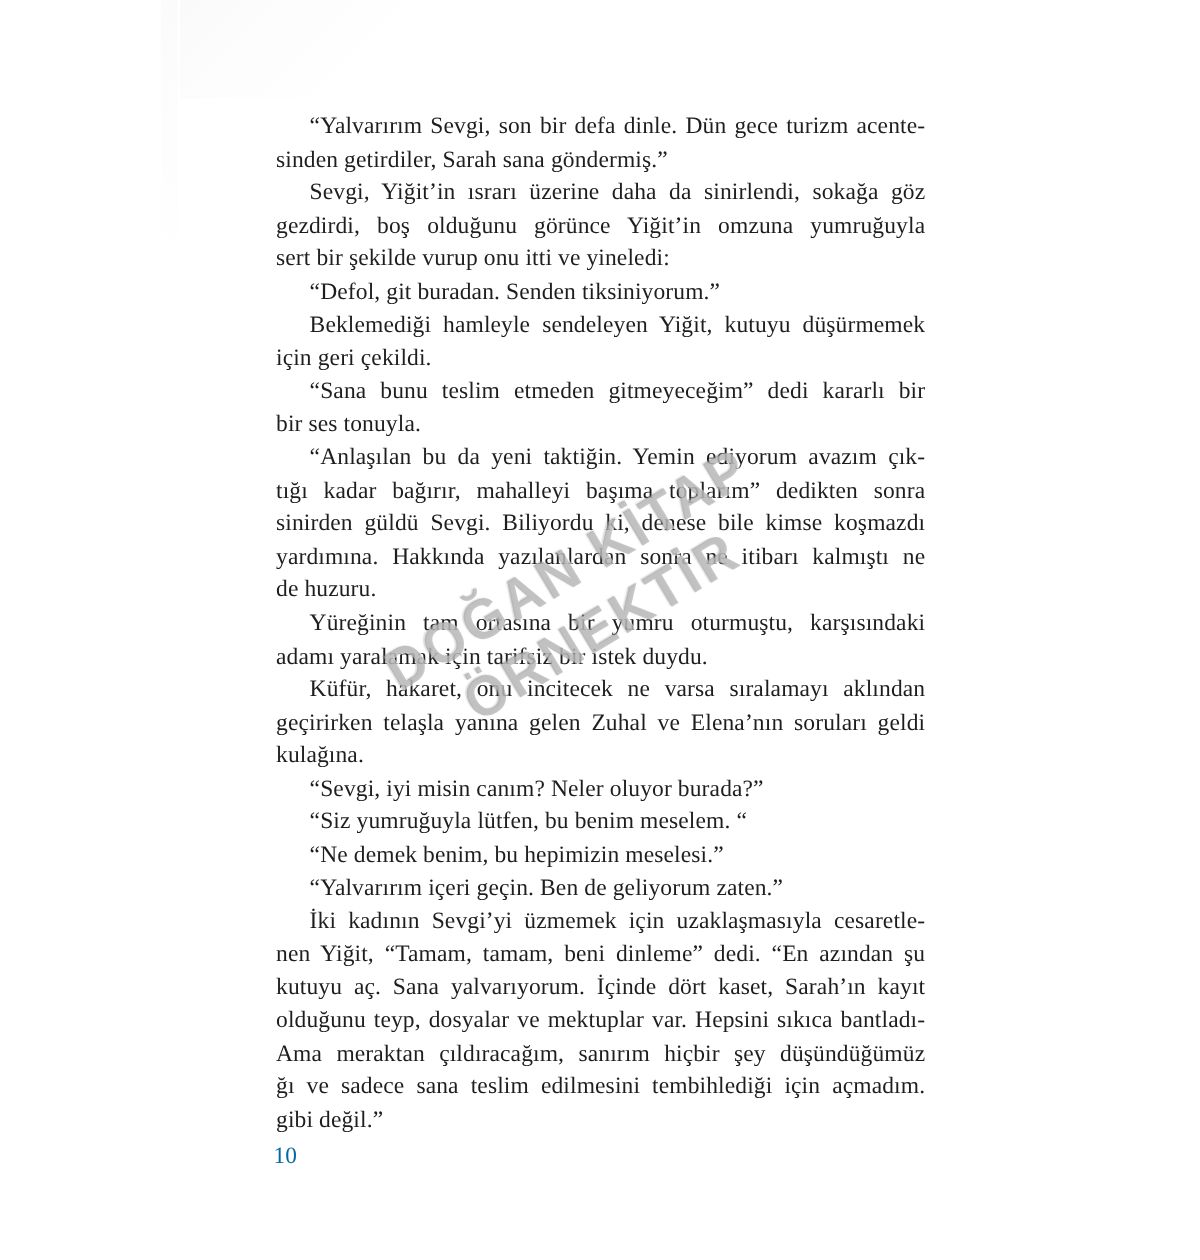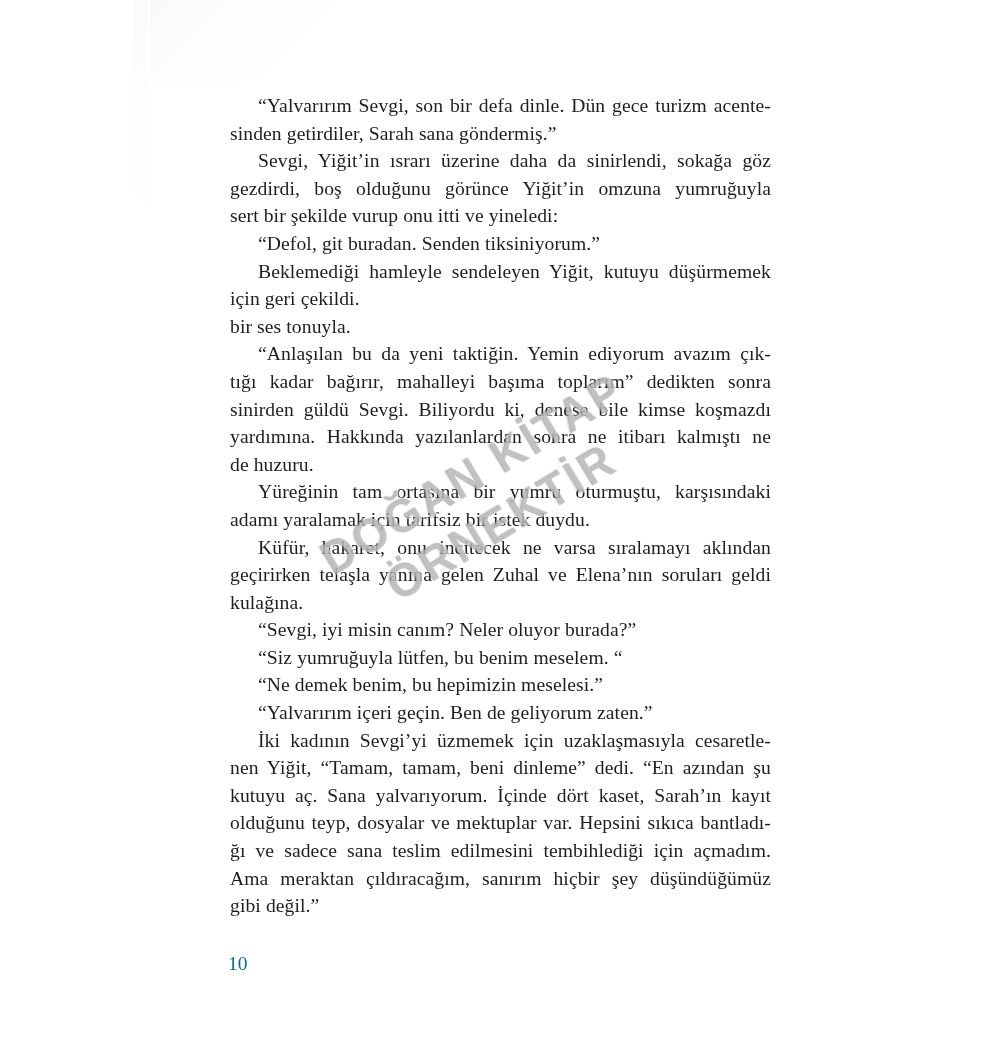--- a/index.html
+++ b/index.html
@@ -69,41 +69,42 @@
 
   <div class="text-block">
     <div class="line ind just">“Yalvarırım Sevgi, son bir defa dinle. Dün gece turizm acente-</div>
     <div class="line last">sinden getirdiler, Sarah sana göndermiş.”</div>
     <div class="line ind just">Sevgi, Yiğit’in ısrarı üzerine daha da sinirlendi, sokağa göz</div>
     <div class="line just">gezdirdi, boş olduğunu görünce Yiğit’in omzuna yumruğuyla</div>
     <div class="line last">sert bir şekilde vurup onu itti ve yineledi:</div>
     <div class="line ind last">“Defol, git buradan. Senden tiksiniyorum.”</div>
     <div class="line ind just">Beklemediği hamleyle sendeleyen Yiğit, kutuyu düşürmemek</div>
     <div class="line last">için geri çekildi.</div>
+    <div class="line ind just">“Sana bunu teslim etmeden gitmeyeceğim” dedi kararlı bir</div>
     <div class="line last">bir ses tonuyla.</div>
     <div class="line ind just">“Anlaşılan bu da yeni taktiğin. Yemin ediyorum avazım çık-</div>
     <div class="line just">tığı kadar bağırır, mahalleyi başıma toplarım” dedikten sonra</div>
     <div class="line just">sinirden güldü Sevgi. Biliyordu ki, denese bile kimse koşmazdı</div>
     <div class="line just">yardımına. Hakkında yazılanlardan sonra ne itibarı kalmıştı ne</div>
     <div class="line last">de huzuru.</div>
     <div class="line ind just">Yüreğinin tam ortasına bir yumru oturmuştu, karşısındaki</div>
     <div class="line last">adamı yaralamak için tarifsiz bir istek duydu.</div>
     <div class="line ind just">Küfür, hakaret, onu incitecek ne varsa sıralamayı aklından</div>
     <div class="line just">geçirirken telaşla yanına gelen Zuhal ve Elena’nın soruları geldi</div>
     <div class="line last">kulağına.</div>
     <div class="line ind last">“Sevgi, iyi misin canım? Neler oluyor burada?”</div>
     <div class="line ind last">“Siz yumruğuyla lütfen, bu benim meselem. “</div>
     <div class="line ind last">“Ne demek benim, bu hepimizin meselesi.”</div>
     <div class="line ind last">“Yalvarırım içeri geçin. Ben de geliyorum zaten.”</div>
     <div class="line ind just">İki kadının Sevgi’yi üzmemek için uzaklaşmasıyla cesaretle-</div>
     <div class="line just">nen Yiğit, “Tamam, tamam, beni dinleme” dedi. “En azından şu</div>
     <div class="line just">kutuyu aç. Sana yalvarıyorum. İçinde dört kaset, Sarah’ın kayıt</div>
     <div class="line just">olduğunu teyp, dosyalar ve mektuplar var. Hepsini sıkıca bantladı-</div>
+    <div class="line just">Ama meraktan çıldıracağım, sanırım hiçbir şey düşündüğümüz</div>
     <div class="line just">ğı ve sadece sana teslim edilmesini tembihlediği için açmadım.</div>
-    <div class="line just">Ama meraktan çıldıracağım, sanırım hiçbir şey düşündüğümüz</div>
     <div class="line last">gibi değil.”</div>
   </div>
 
   <div class="watermark">
     <span class="wm-line">DOĞAN KİTAP</span>
     <span class="wm-line">ÖRNEKTİR</span>
   </div>
 
   <div class="page-num">10</div>
 

